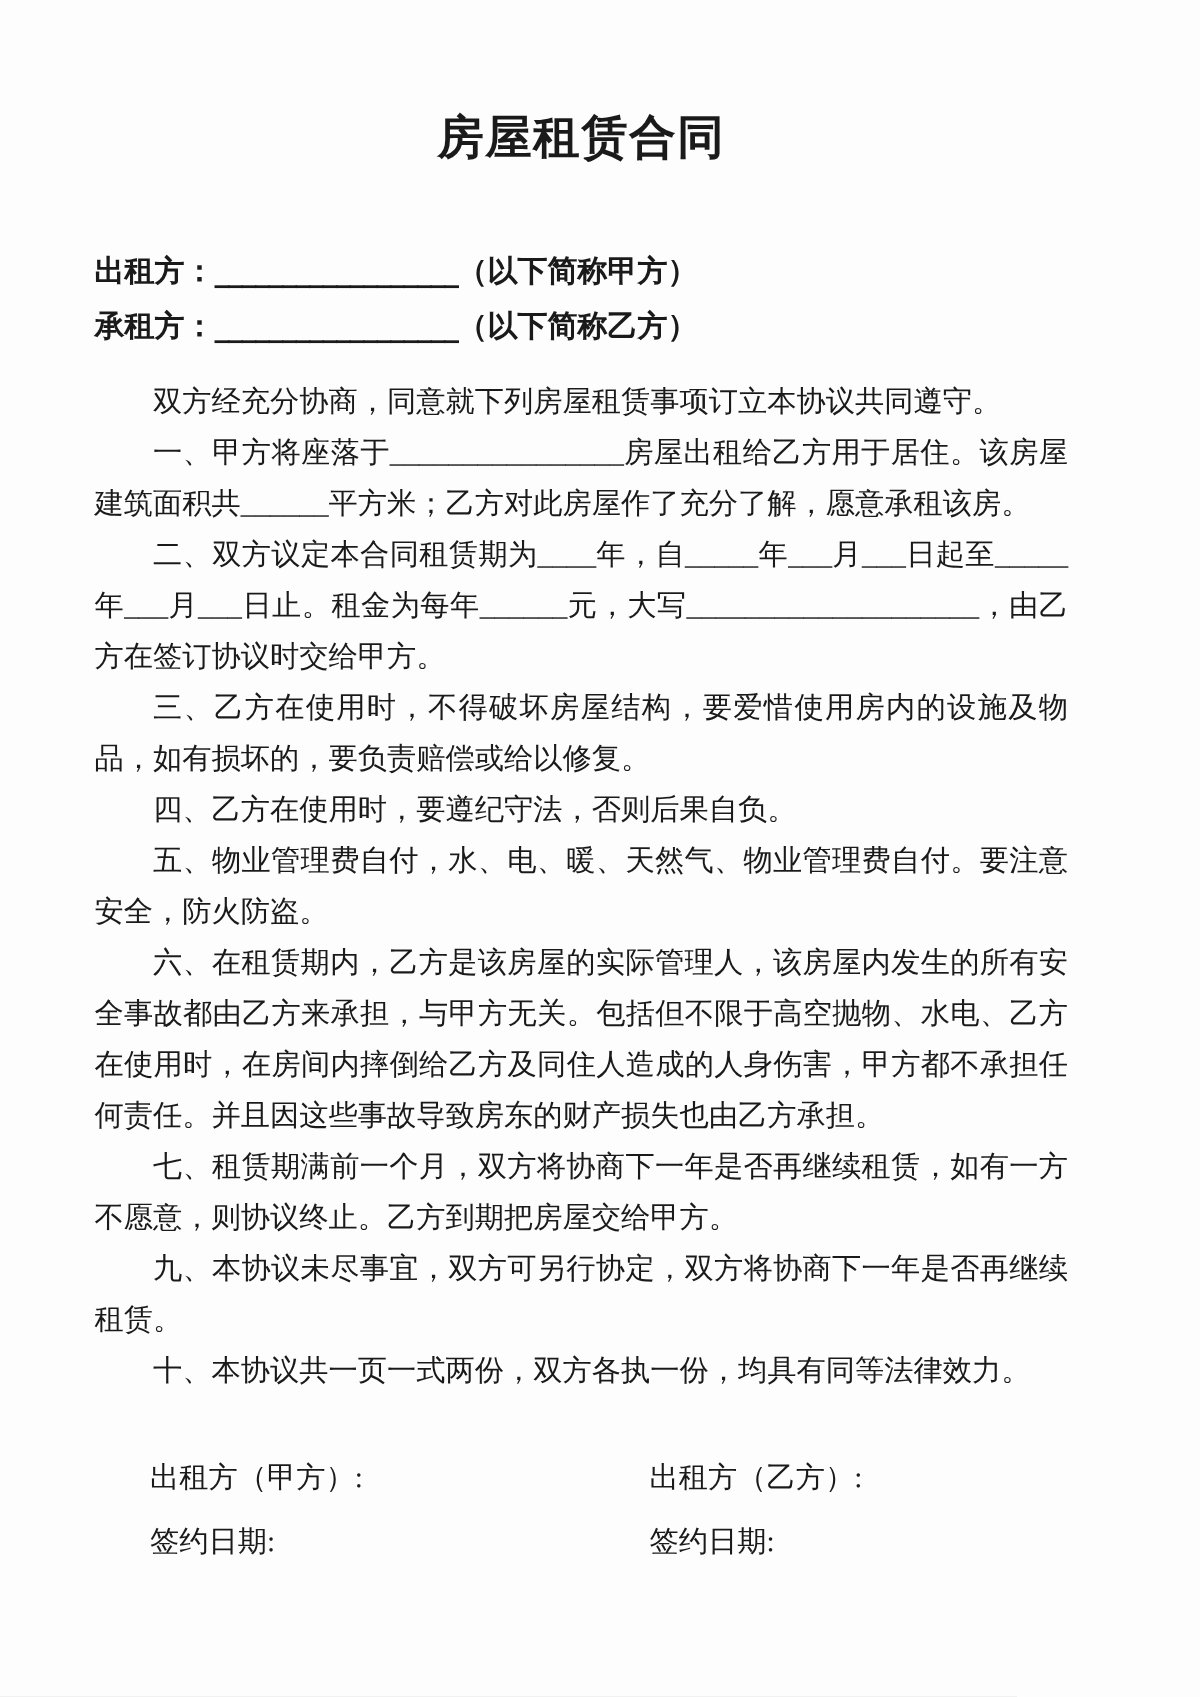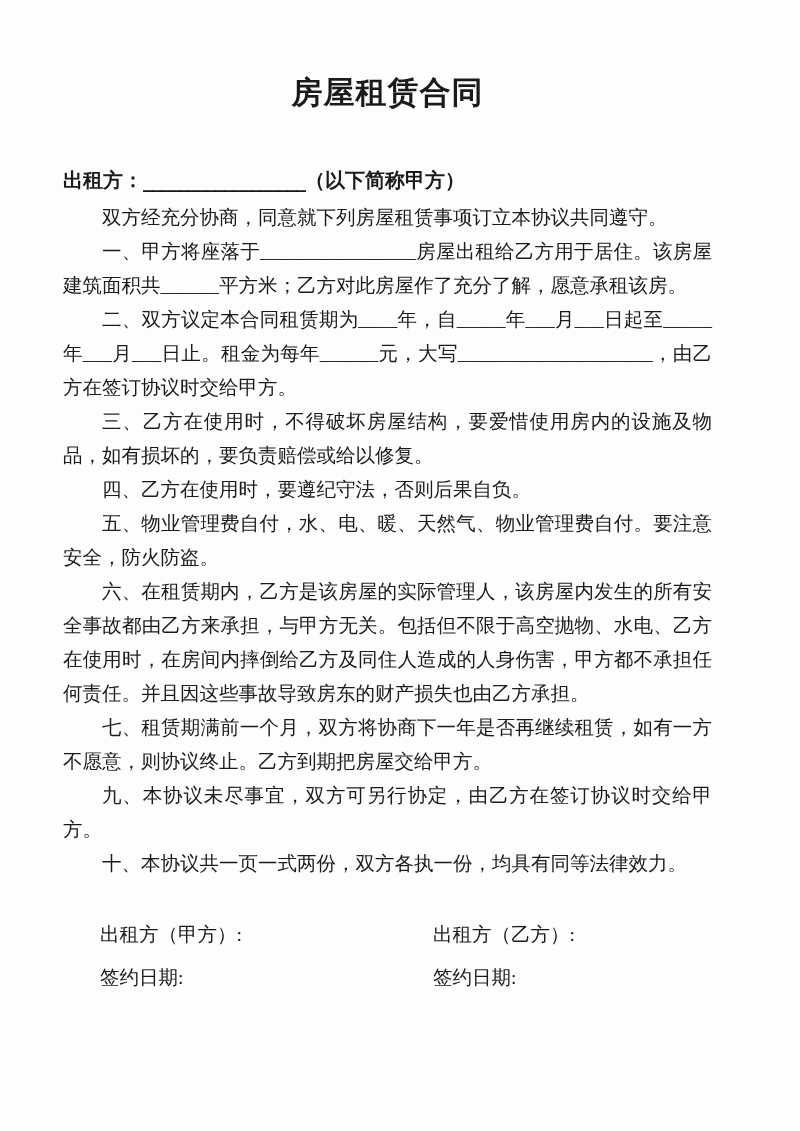--- a/index.html
+++ b/index.html
@@ -17,21 +17,21 @@
   }
   .doc-title {
     margin: 0 0 50px 0;
     font-family: "DejaVu Sans", "Liberation Sans", sans-serif;
     font-size: 31px;
     line-height: 40px;
     font-weight: bold;
     text-align: center;
     letter-spacing: 1px;
   }
-  .parties { margin-bottom: 2px; }
+  .parties { margin-bottom: 16px; }
   .party-line {
     font-family: "DejaVu Sans", "Liberation Sans", sans-serif;
     font-size: 20px;
     font-weight: bold;
     line-height: 37px;
     height: 37px;
     white-space: nowrap;
   }
   .party-line .blank {
     letter-spacing: -1px;
@@ -60,32 +60,35 @@
 <body>
 
 <div class="page">
 
   <h1 class="doc-title">房屋租赁合同</h1>
 
   <div class="parties">
     <div class="party-line">
       <span>出租方：</span><span class="blank">__________________</span><span>（以下简称甲方）</span>
     </div>
+    <div class="party-line">
+      <span>承租方：</span><span class="blank">__________________</span><span>（以下简称乙方）</span>
+    </div>
   </div>
 
   <div class="body-text">
     <p>双方经充分协商，同意就下列房屋租赁事项订立本协议共同遵守。</p>
     <p>一、甲方将座落于________________房屋出租给乙方用于居住。该房屋建筑面积共______平方米；乙方对此房屋作了充分了解，愿意承租该房。</p>
     <p>二、双方议定本合同租赁期为____年，自_____年___月___日起至_____年___月___日止。租金为每年______元，大写____________________，由乙方在签订协议时交给甲方。</p>
     <p>三、乙方在使用时，不得破坏房屋结构，要爱惜使用房内的设施及物品，如有损坏的，要负责赔偿或给以修复。</p>
     <p>四、乙方在使用时，要遵纪守法，否则后果自负。</p>
     <p>五、物业管理费自付，水、电、暖、天然气、物业管理费自付。要注意安全，防火防盗。</p>
     <p>六、在租赁期内，乙方是该房屋的实际管理人，该房屋内发生的所有安全事故都由乙方来承担，与甲方无关。包括但不限于高空抛物、水电、乙方在使用时，在房间内摔倒给乙方及同住人造成的人身伤害，甲方都不承担任何责任。并且因这些事故导致房东的财产损失也由乙方承担。</p>
     <p>七、租赁期满前一个月，双方将协商下一年是否再继续租赁，如有一方不愿意，则协议终止。乙方到期把房屋交给甲方。</p>
-    <p>九、本协议未尽事宜，双方可另行协定，由乙方在签订协议时交给甲方。</p>
+    <p>九、本协议未尽事宜，双方可另行协定，双方将协商下一年是否再继续租赁。</p>
     <p>十、本协议共一页一式两份，双方各执一份，均具有同等法律效力。</p>
   </div>
 
   <div class="signatures">
     <div class="sig-row">
       <div class="sig-col left">出租方（甲方）:</div>
       <div class="sig-col">出租方（乙方）:</div>
     </div>
     <div class="sig-row">
       <div class="sig-col left">签约日期:</div>

